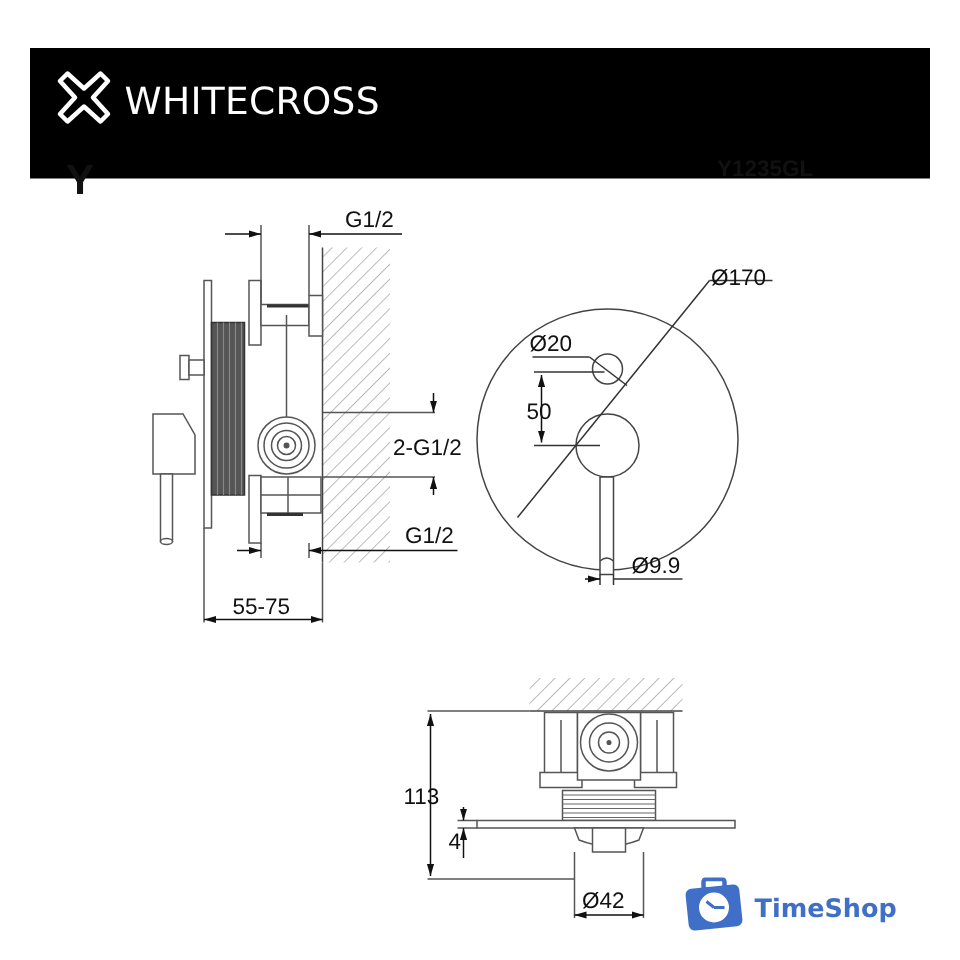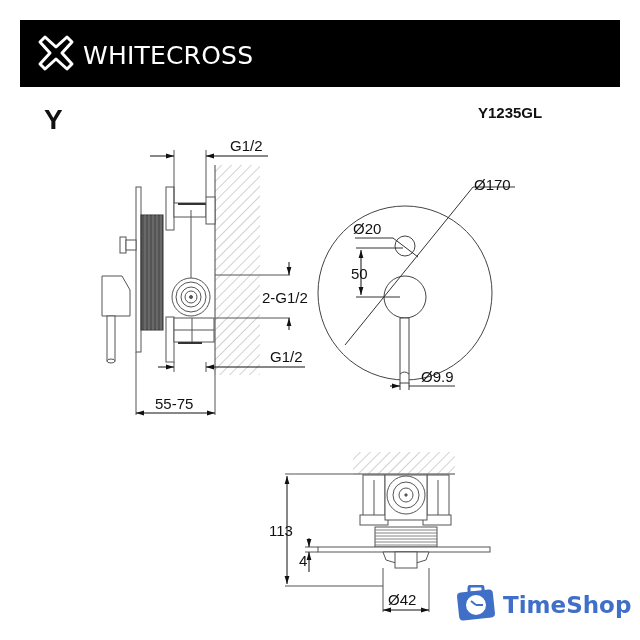--- a/index.html
+++ b/index.html
@@ -1,25 +1,25 @@
 <!DOCTYPE html>
 <html><head>
 <meta charset="utf-8">
 <style>
   html,body{margin:0;padding:0;background:#fff;}
   body{width:640px;height:640px;position:relative;overflow:hidden;font-family:"Liberation Sans",sans-serif;}
-  .header{position:absolute;left:20px;top:20px;width:600px;height:67px;background:#000;}
+  .header{position:absolute;left:20px;top:32px;width:600px;height:87px;background:#000;}
   .brand{position:absolute;left:17px;top:14px;display:flex;align-items:center;}
   .brand-text{color:#fff;font-family:"DejaVu Sans",sans-serif;font-size:25px;letter-spacing:0.2px;margin-left:8px;}
   .series{position:absolute;left:44px;top:104px;font-size:28px;font-weight:bold;color:#111;}
   .model{position:absolute;left:478px;top:104px;font-size:15px;font-weight:bold;color:#111;}
   svg.drawing{position:absolute;left:0;top:0;}
   .dim{font-family:"Liberation Sans",sans-serif;font-size:15px;fill:#111;}
   .shop{position:absolute;left:455px;top:585px;display:flex;align-items:center;}
-  .shop-text{font-family:"DejaVu Sans",sans-serif;font-size:23px;font-weight:bold;color:#3f6fc6;margin-left:4px;}
+  .shop-text{font-family:"DejaVu Sans",sans-serif;font-size:17px;font-weight:bold;color:#3f6fc6;margin-left:4px;}
 </style>
 </head>
 <body>
 
 <div class="header">
   <div class="brand">
     <span>
       <svg width="38" height="38" viewBox="0 0 38 38">
         <path d="M8 3 L19 13 L30 3 L35 8 L25 19 L35 30 L30 35 L19 25 L8 35 L3 30 L13 19 L3 8 Z" fill="none" stroke="#fff" stroke-width="3" stroke-linejoin="round"></path>
       </svg>

